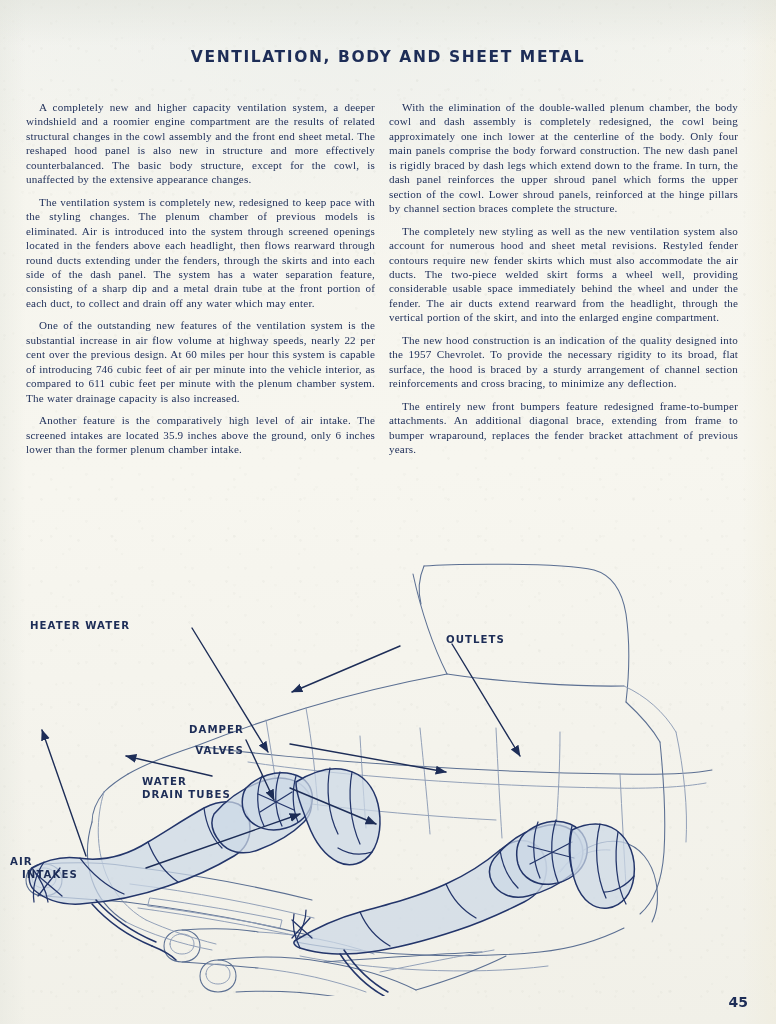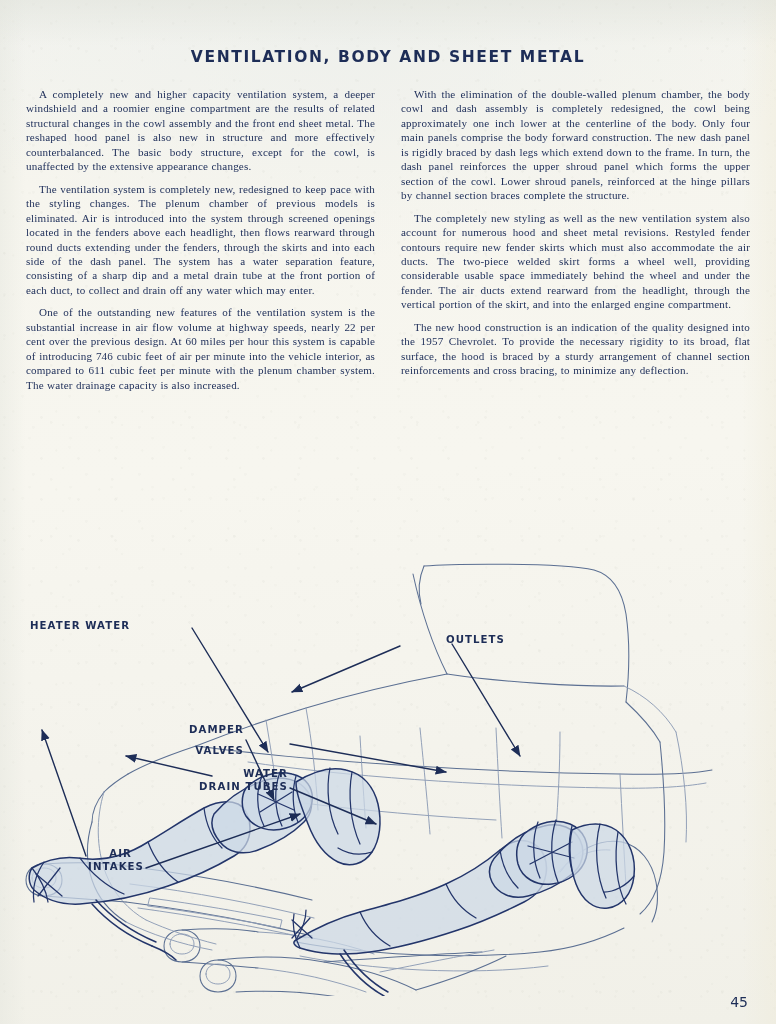--- a/index.html
+++ b/index.html
@@ -59,25 +59,25 @@
     font-family: "DejaVu Sans", sans-serif;
     font-weight: bold;
     font-size: 15.5px;
     letter-spacing: 1.6px;
     color: #1d2d57;
     white-space: nowrap;
   }
 
   #columns {
     position: absolute;
-    top: 87px;
+    top: 100px;
     left: 26px;
     width: 724px;
     display: flex;
-    gap: 26px;
+    gap: 14px;
   }
   .column {
     width: 349px;
   }
   .para {
     margin: 0;
     color: #22325c;
     font-size: 11.1px;
     line-height: 14.45px;
     text-align: justify;
@@ -99,55 +99,57 @@
   .lbl {
     position: absolute;
     font-family: "DejaVu Sans", sans-serif;
     font-weight: bold;
     font-size: 10.2px;
     letter-spacing: 1.05px;
     color: #1d2d57;
     line-height: 12.5px;
     white-space: nowrap;
   }
-  .lbl.c { text-align: right; }
+  .lbl.c { text-align: left; margin-top: 8px; }
   .lbl.r { text-align: right; }
 
   #pageno {
     position: absolute;
     right: 28px;
     bottom: 14px;
     font-family: "DejaVu Sans", sans-serif;
-    font-weight: normal;
+    font-weight: bold;
     font-size: 14px;
     color: #1d2d57;
   }
 </style>
 </head>
 <body>
 
 <div id="page">
 
   <div id="grain"></div>
   <div id="edgeshade"></div>
 
   <div id="title">VENTILATION, BODY AND SHEET METAL</div>
 
   <div id="columns">
 
     <div class="column">
       <p class="para">A completely new and higher capacity ventilation system, a deeper windshield and a roomier engine compartment are the results of related structural changes in the cowl assembly and the front end sheet metal. The reshaped hood panel is also new in structure and more effectively counterbalanced. The basic body structure, except for the cowl, is unaffected by the extensive appearance changes.</p>
       <p class="para">The ventilation system is completely new, redesigned to keep pace with the styling changes. The plenum chamber of previous models is eliminated. Air is introduced into the system through screened openings located in the fenders above each headlight, then flows rearward through round ducts extending under the fenders, through the skirts and into each side of the dash panel. The system has a water separation feature, consisting of a sharp dip and a metal drain tube at the front portion of each duct, to collect and drain off any water which may enter.</p>
       <p class="para">One of the outstanding new features of the ventilation system is the substantial increase in air flow volume at highway speeds, nearly 22 per cent over the previous design. At 60 miles per hour this system is capable of introducing 746 cubic feet of air per minute into the vehicle interior, as compared to 611 cubic feet per minute with the plenum chamber system. The water drainage capacity is also increased.</p>
+      <p class="para">Another feature is the comparatively high level of air intake. The screened intakes are located 35.9 inches above the ground, only 6 inches lower than the former plenum chamber intake.</p>
     </div>
 
     <div class="column">
       <p class="para">With the elimination of the double-walled plenum chamber, the body cowl and dash assembly is completely redesigned, the cowl being approximately one inch lower at the centerline of the body. Only four main panels comprise the body forward construction. The new dash panel is rigidly braced by dash legs which extend down to the frame. In turn, the dash panel reinforces the upper shroud panel which forms the upper section of the cowl. Lower shroud panels, reinforced at the hinge pillars by channel section braces complete the structure.</p>
       <p class="para">The completely new styling as well as the new ventilation system also account for numerous hood and sheet metal revisions. Restyled fender contours require new fender skirts which must also accommodate the air ducts. The two-piece welded skirt forms a wheel well, providing considerable usable space immediately behind the wheel and under the fender. The air ducts extend rearward from the headlight, through the vertical portion of the skirt, and into the enlarged engine compartment.</p>
       <p class="para">The new hood construction is an indication of the quality designed into the 1957 Chevrolet. To provide the necessary rigidity to its broad, flat surface, the hood is braced by a sturdy arrangement of channel section reinforcements and cross bracing, to minimize any deflection.</p>
+      <p class="para">The entirely new front bumpers feature redesigned frame-to-bumper attachments. An additional diagonal brace, extending from frame to bumper wraparound, replaces the fender bracket attachment of previous years.</p>
     </div>
 
   </div>
 
   <div id="figure">
 
     <svg width="776" height="440" viewBox="0 0 776 440" fill="none">
       <defs>
         <style>
           .ln   { fill:none; stroke:#5b6f92; stroke-width:1.05; stroke-linecap:round; stroke-linejoin:round; }

